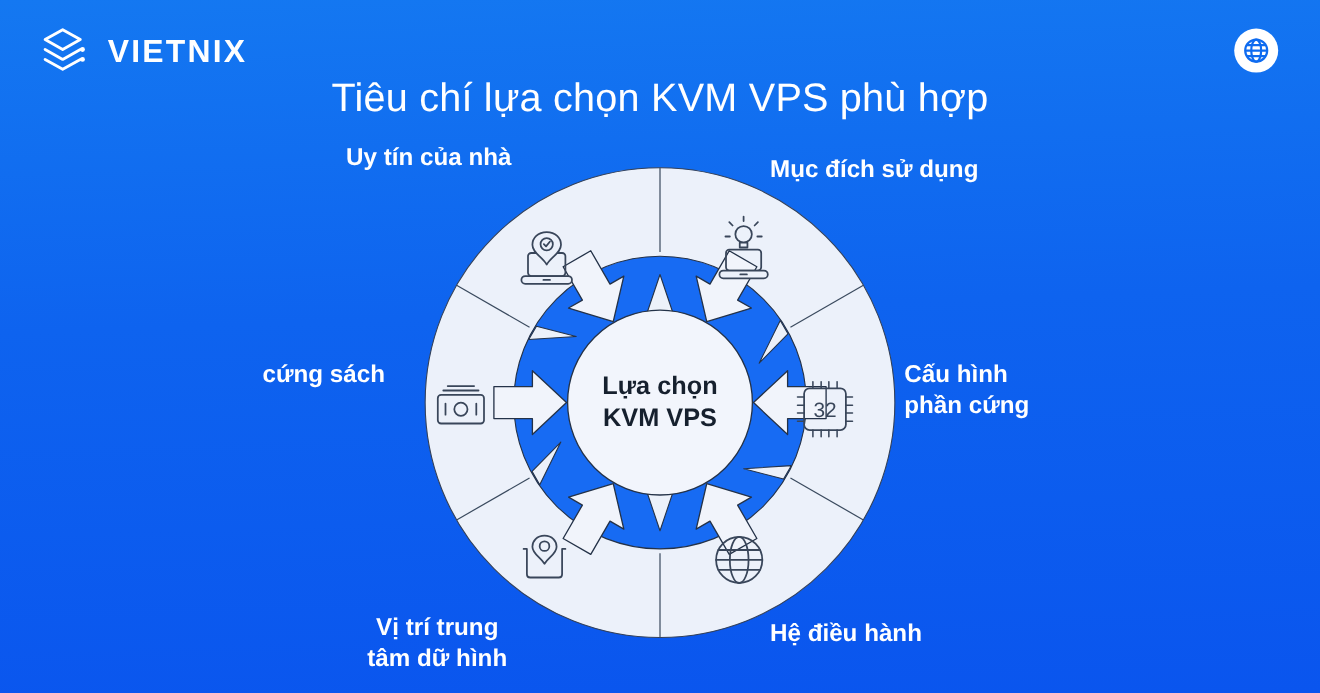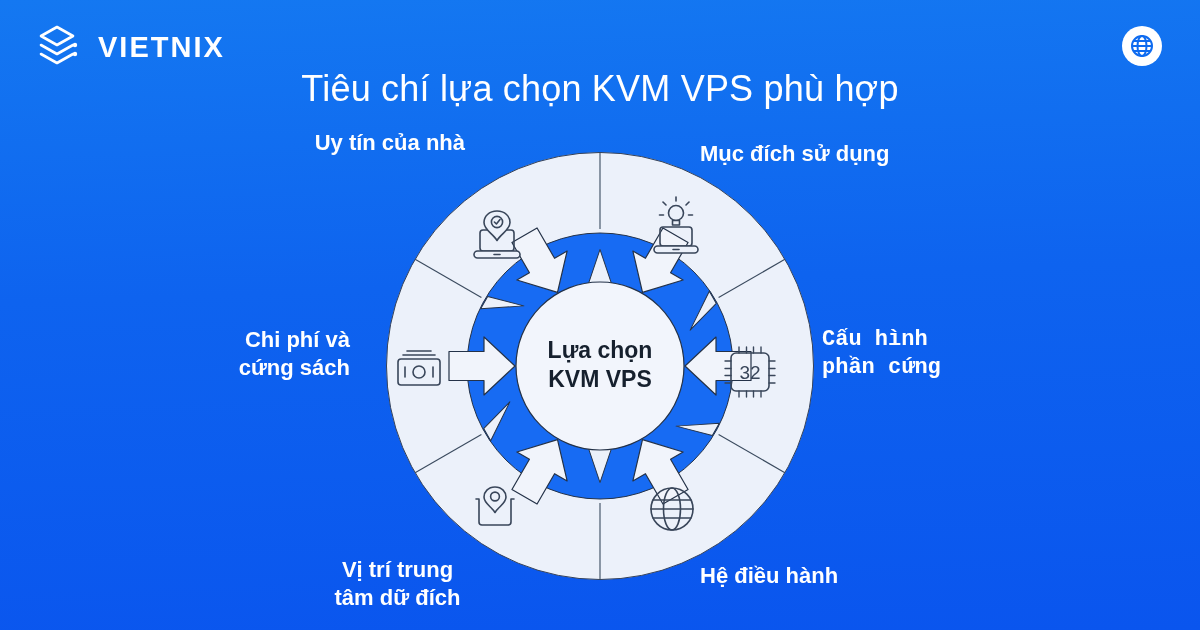--- a/index.html
+++ b/index.html
@@ -17,21 +17,21 @@
   
   .title{position:absolute;left:0;right:0;top:68px;text-align:center;color:#fff;
          font-size:36px;font-weight:normal;letter-spacing:.2px;}
   
   .wheel{position:absolute;left:385px;top:151px;width:430px;height:430px;}
   
   .crit-label{position:absolute;color:#fff;font-weight:bold;font-size:22px;line-height:28px;}
   .lbl-reputation{left:250px;top:129px;width:215px;text-align:right;}
   .lbl-purpose{left:700px;top:140px;}
   .lbl-cost{left:195px;top:326px;width:155px;text-align:right;}
-  .lbl-hardware{left:822px;top:326px;font-family:Liberation Mono, monospace;}
+  .lbl-hardware{left:822px;top:326px;}
   .lbl-datacenter{left:325px;top:556px;width:145px;text-align:center;}
   .lbl-os{left:700px;top:562px;}
 </style>
 </head>
 <body>
 
 <div class="canvas">
 
   <div class="logo">
     <svg width="58" height="58" viewBox="0 0 58 58">
@@ -174,28 +174,27 @@
     </g>
   </svg>
 
   <div class="crit-label lbl-reputation">
     <div>Uy tín của nhà</div>
   </div>
   <div class="crit-label lbl-purpose">
     <div>Mục đích sử dụng</div>
   </div>
   <div class="crit-label lbl-cost">
-    <div>Chi phí và</div>
     <div>cứng sách</div>
   </div>
   <div class="crit-label lbl-hardware">
     <div>Cấu hình</div>
     <div>phần cứng</div>
   </div>
   <div class="crit-label lbl-datacenter">
     <div>Vị trí trung</div>
-    <div>tâm dữ đích</div>
+    <div>tâm dữ hình</div>
   </div>
   <div class="crit-label lbl-os">
     <div>Hệ điều hành</div>
   </div>
 
 </div>
 
 </body></html>

